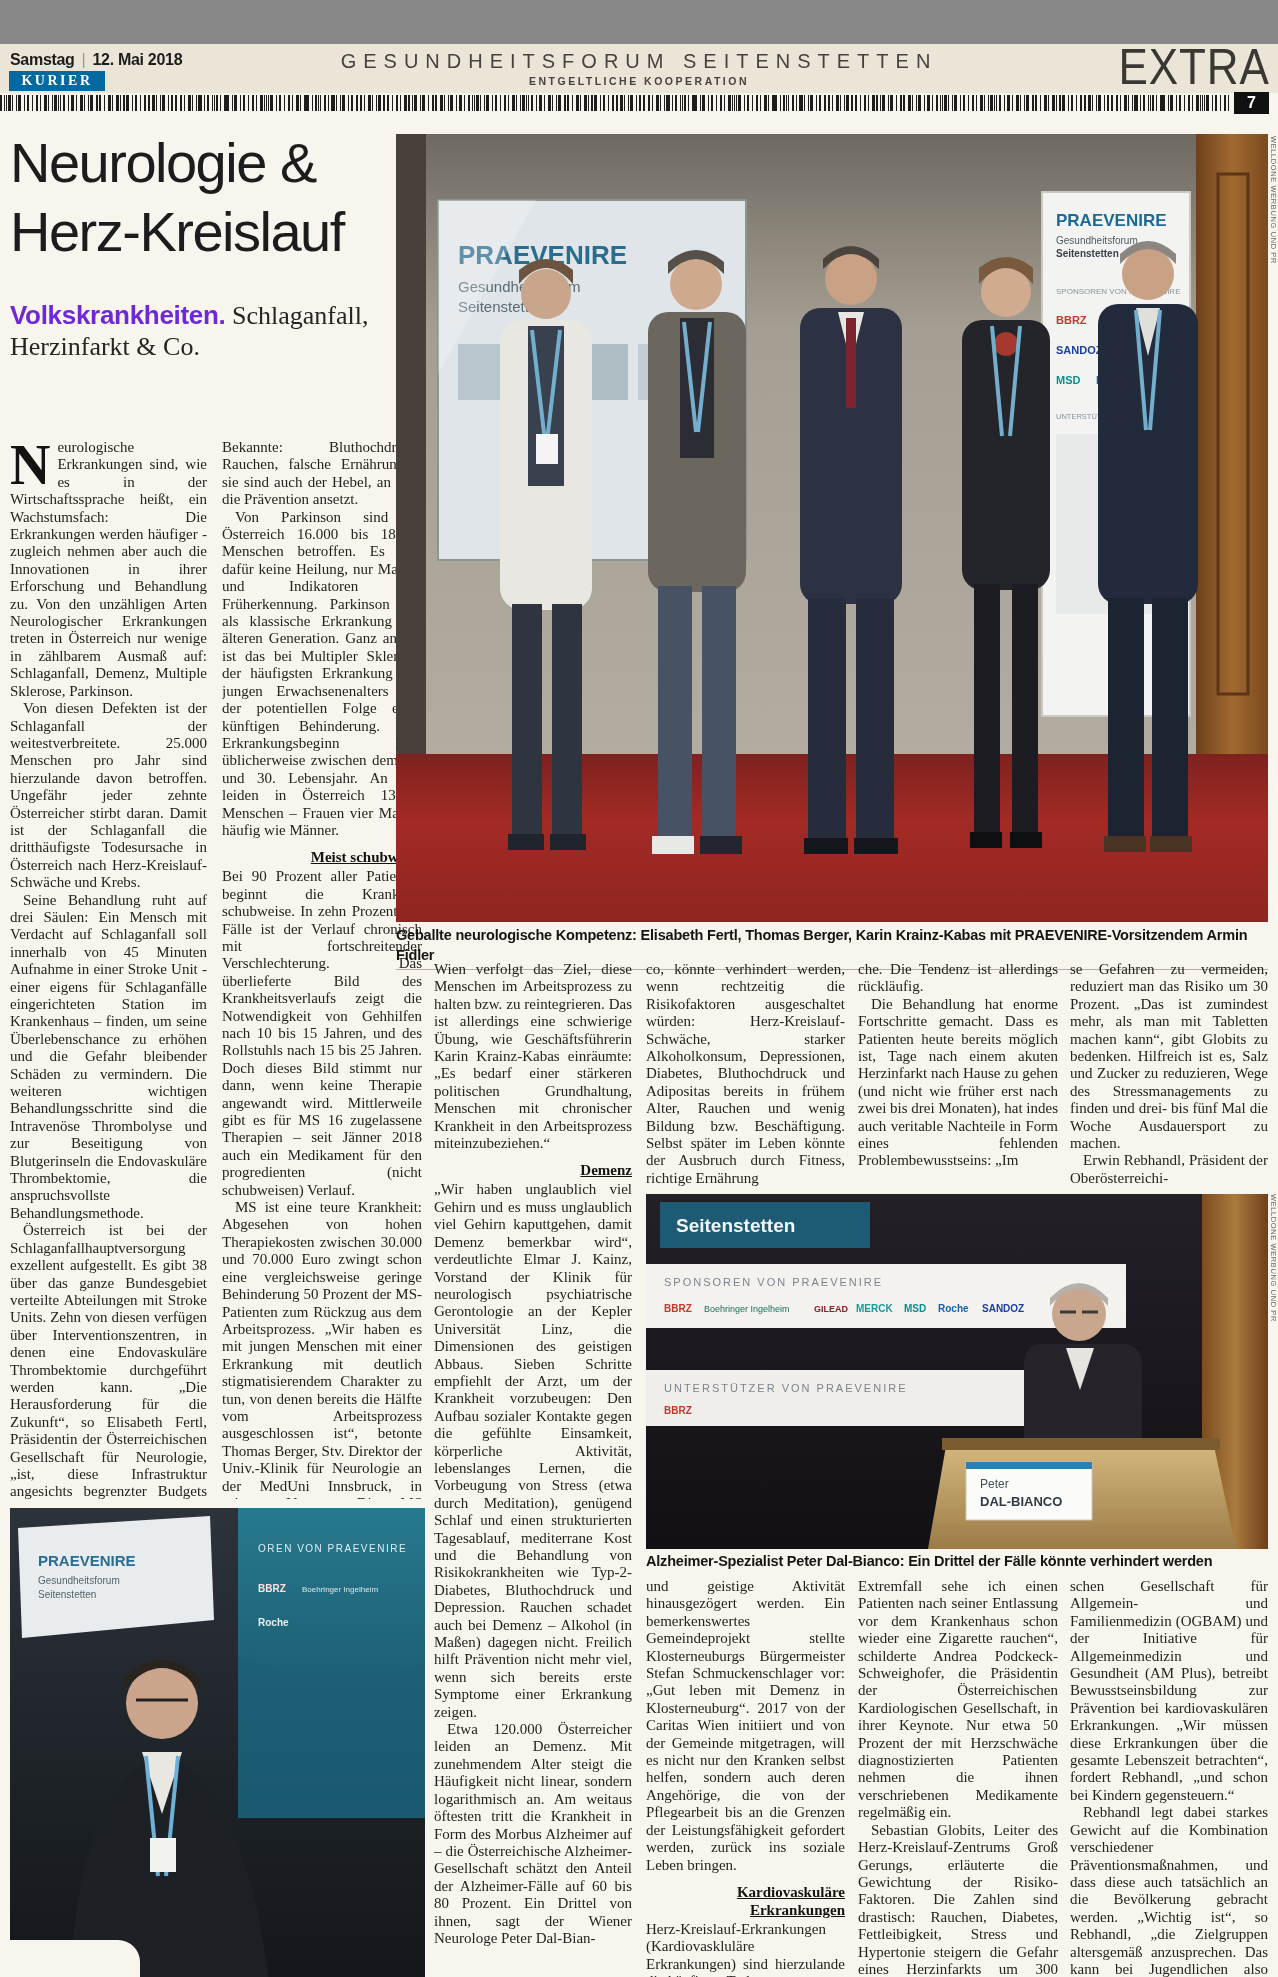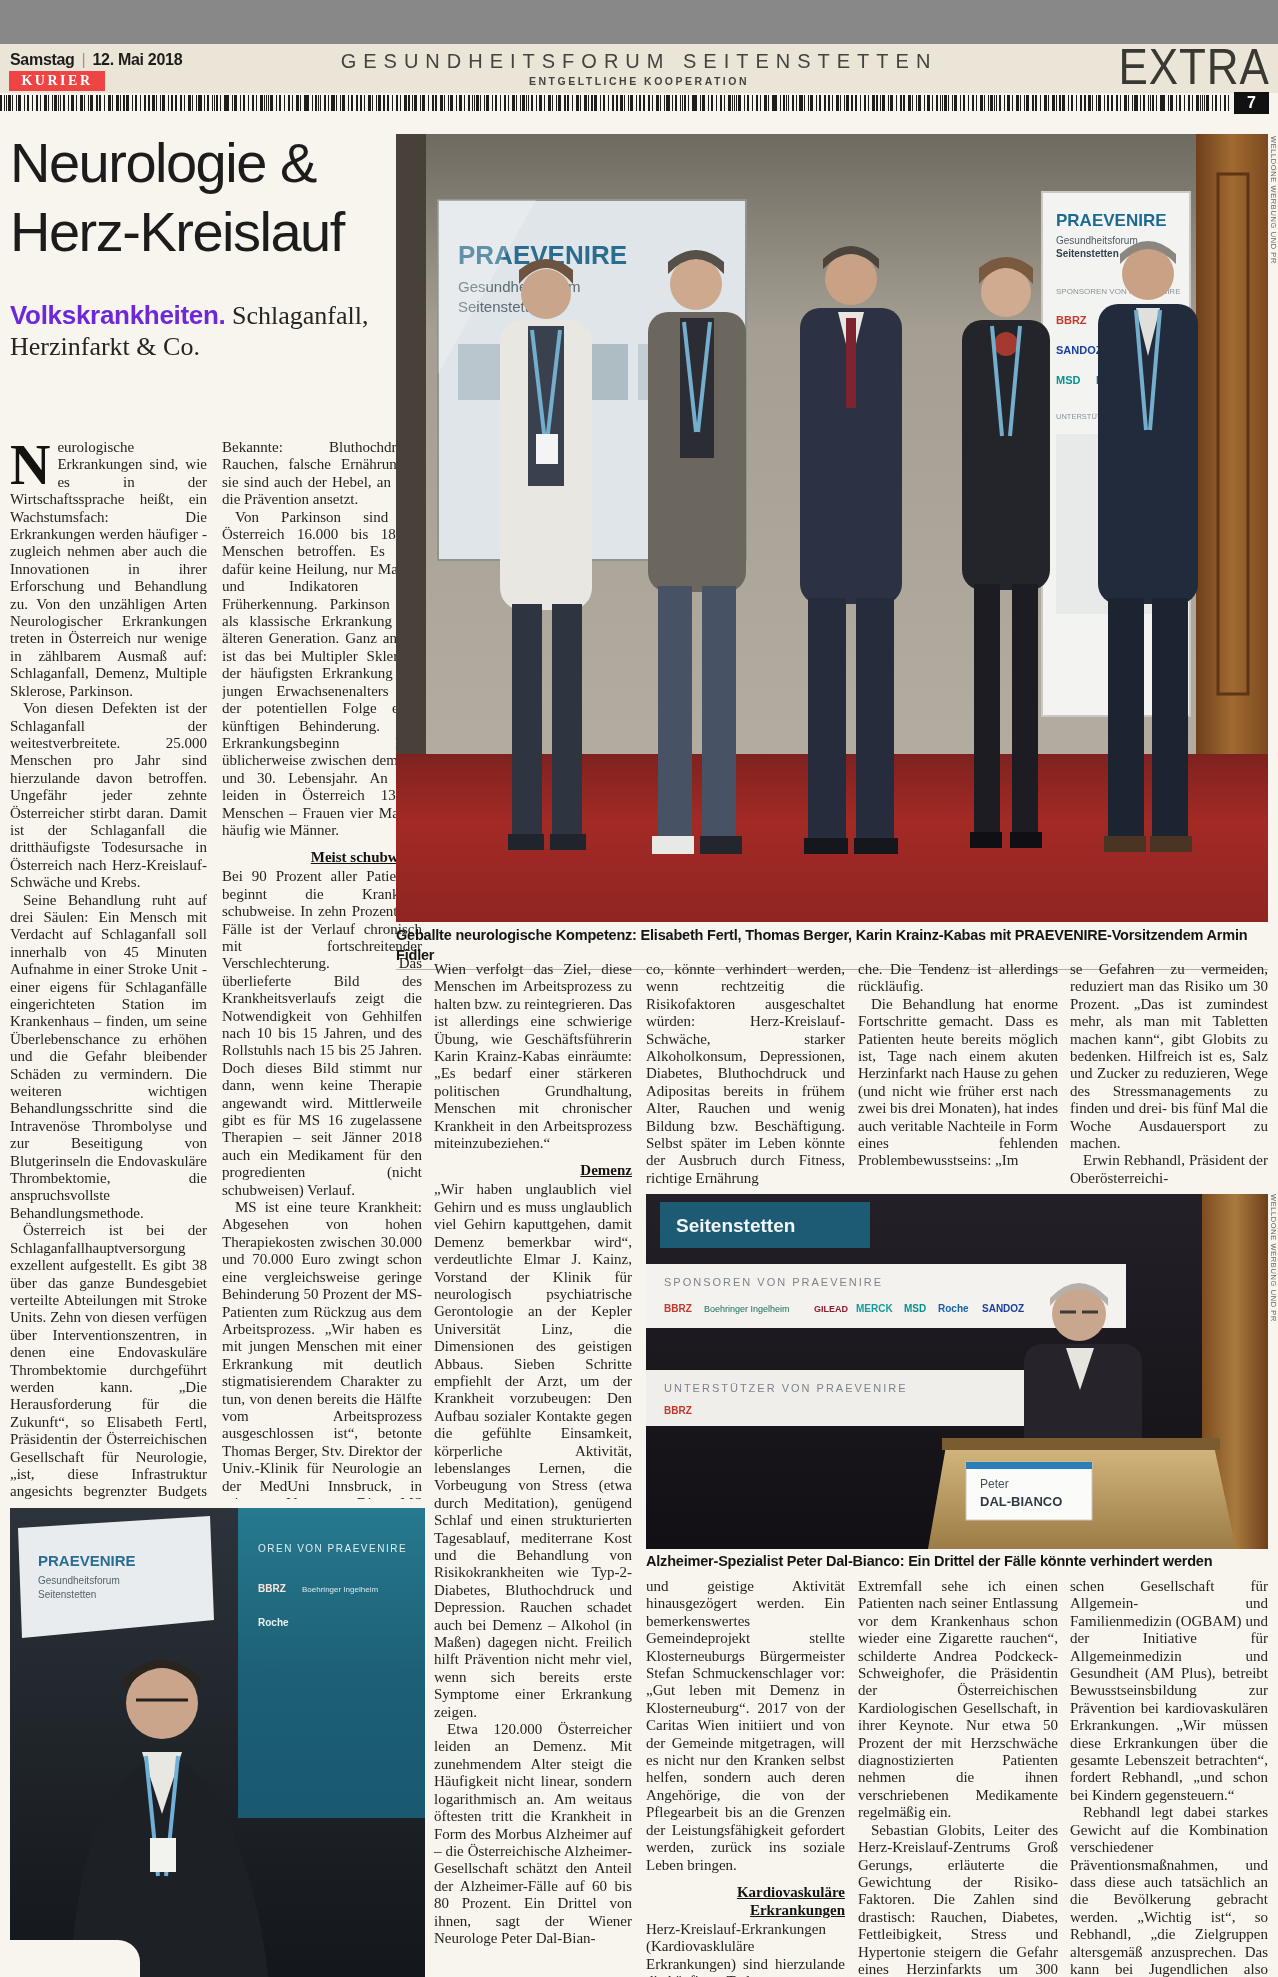--- a/index.html
+++ b/index.html
@@ -3,21 +3,21 @@
 <meta charset="utf-8">
 <style>
   html,body{margin:0;padding:0;background:#888;}
   .page{position:relative;width:1278px;height:1977px;background:#f8f5ee;overflow:hidden;
         font-family:"Liberation Serif",serif;color:#1d1c1a;margin-top:44px;}
   
   .masthead{position:absolute;left:0;top:0;width:1278px;height:49px;background:#ebe5d8;}
   .dateline{position:absolute;left:10px;top:7px;font-family:"Liberation Sans",sans-serif;
             font-weight:bold;font-size:16px;color:#1d1c1a;letter-spacing:-0.3px;}
   .dateline .sep{display:inline-block;margin:0 7px;color:#9a948a;font-weight:normal;}
-  .kurier{position:absolute;left:9px;top:27px;width:96px;height:20px;background:#ef4444;
+  .kurier{position:absolute;left:9px;top:27px;width:96px;height:20px;background:#0369a1;
           color:#fff;font-family:"Liberation Serif",serif;font-weight:bold;font-size:14px;
           letter-spacing:2.5px;text-align:center;line-height:20px;}
   .forum-title{position:absolute;left:0;right:0;top:6px;text-align:center;
                font-family:"Liberation Sans",sans-serif;font-size:20px;font-weight:500;
                letter-spacing:7px;color:#45433e;}
   .forum-sub{position:absolute;left:0;right:0;top:31px;text-align:center;
              font-family:"Liberation Sans",sans-serif;font-size:10.5px;font-weight:bold;
              letter-spacing:2.5px;color:#45433e;}
   .extra{position:absolute;right:8px;top:-6px;font-family:"Liberation Sans",sans-serif;
          font-weight:300;font-size:50px;color:#3a3833;letter-spacing:1px;

